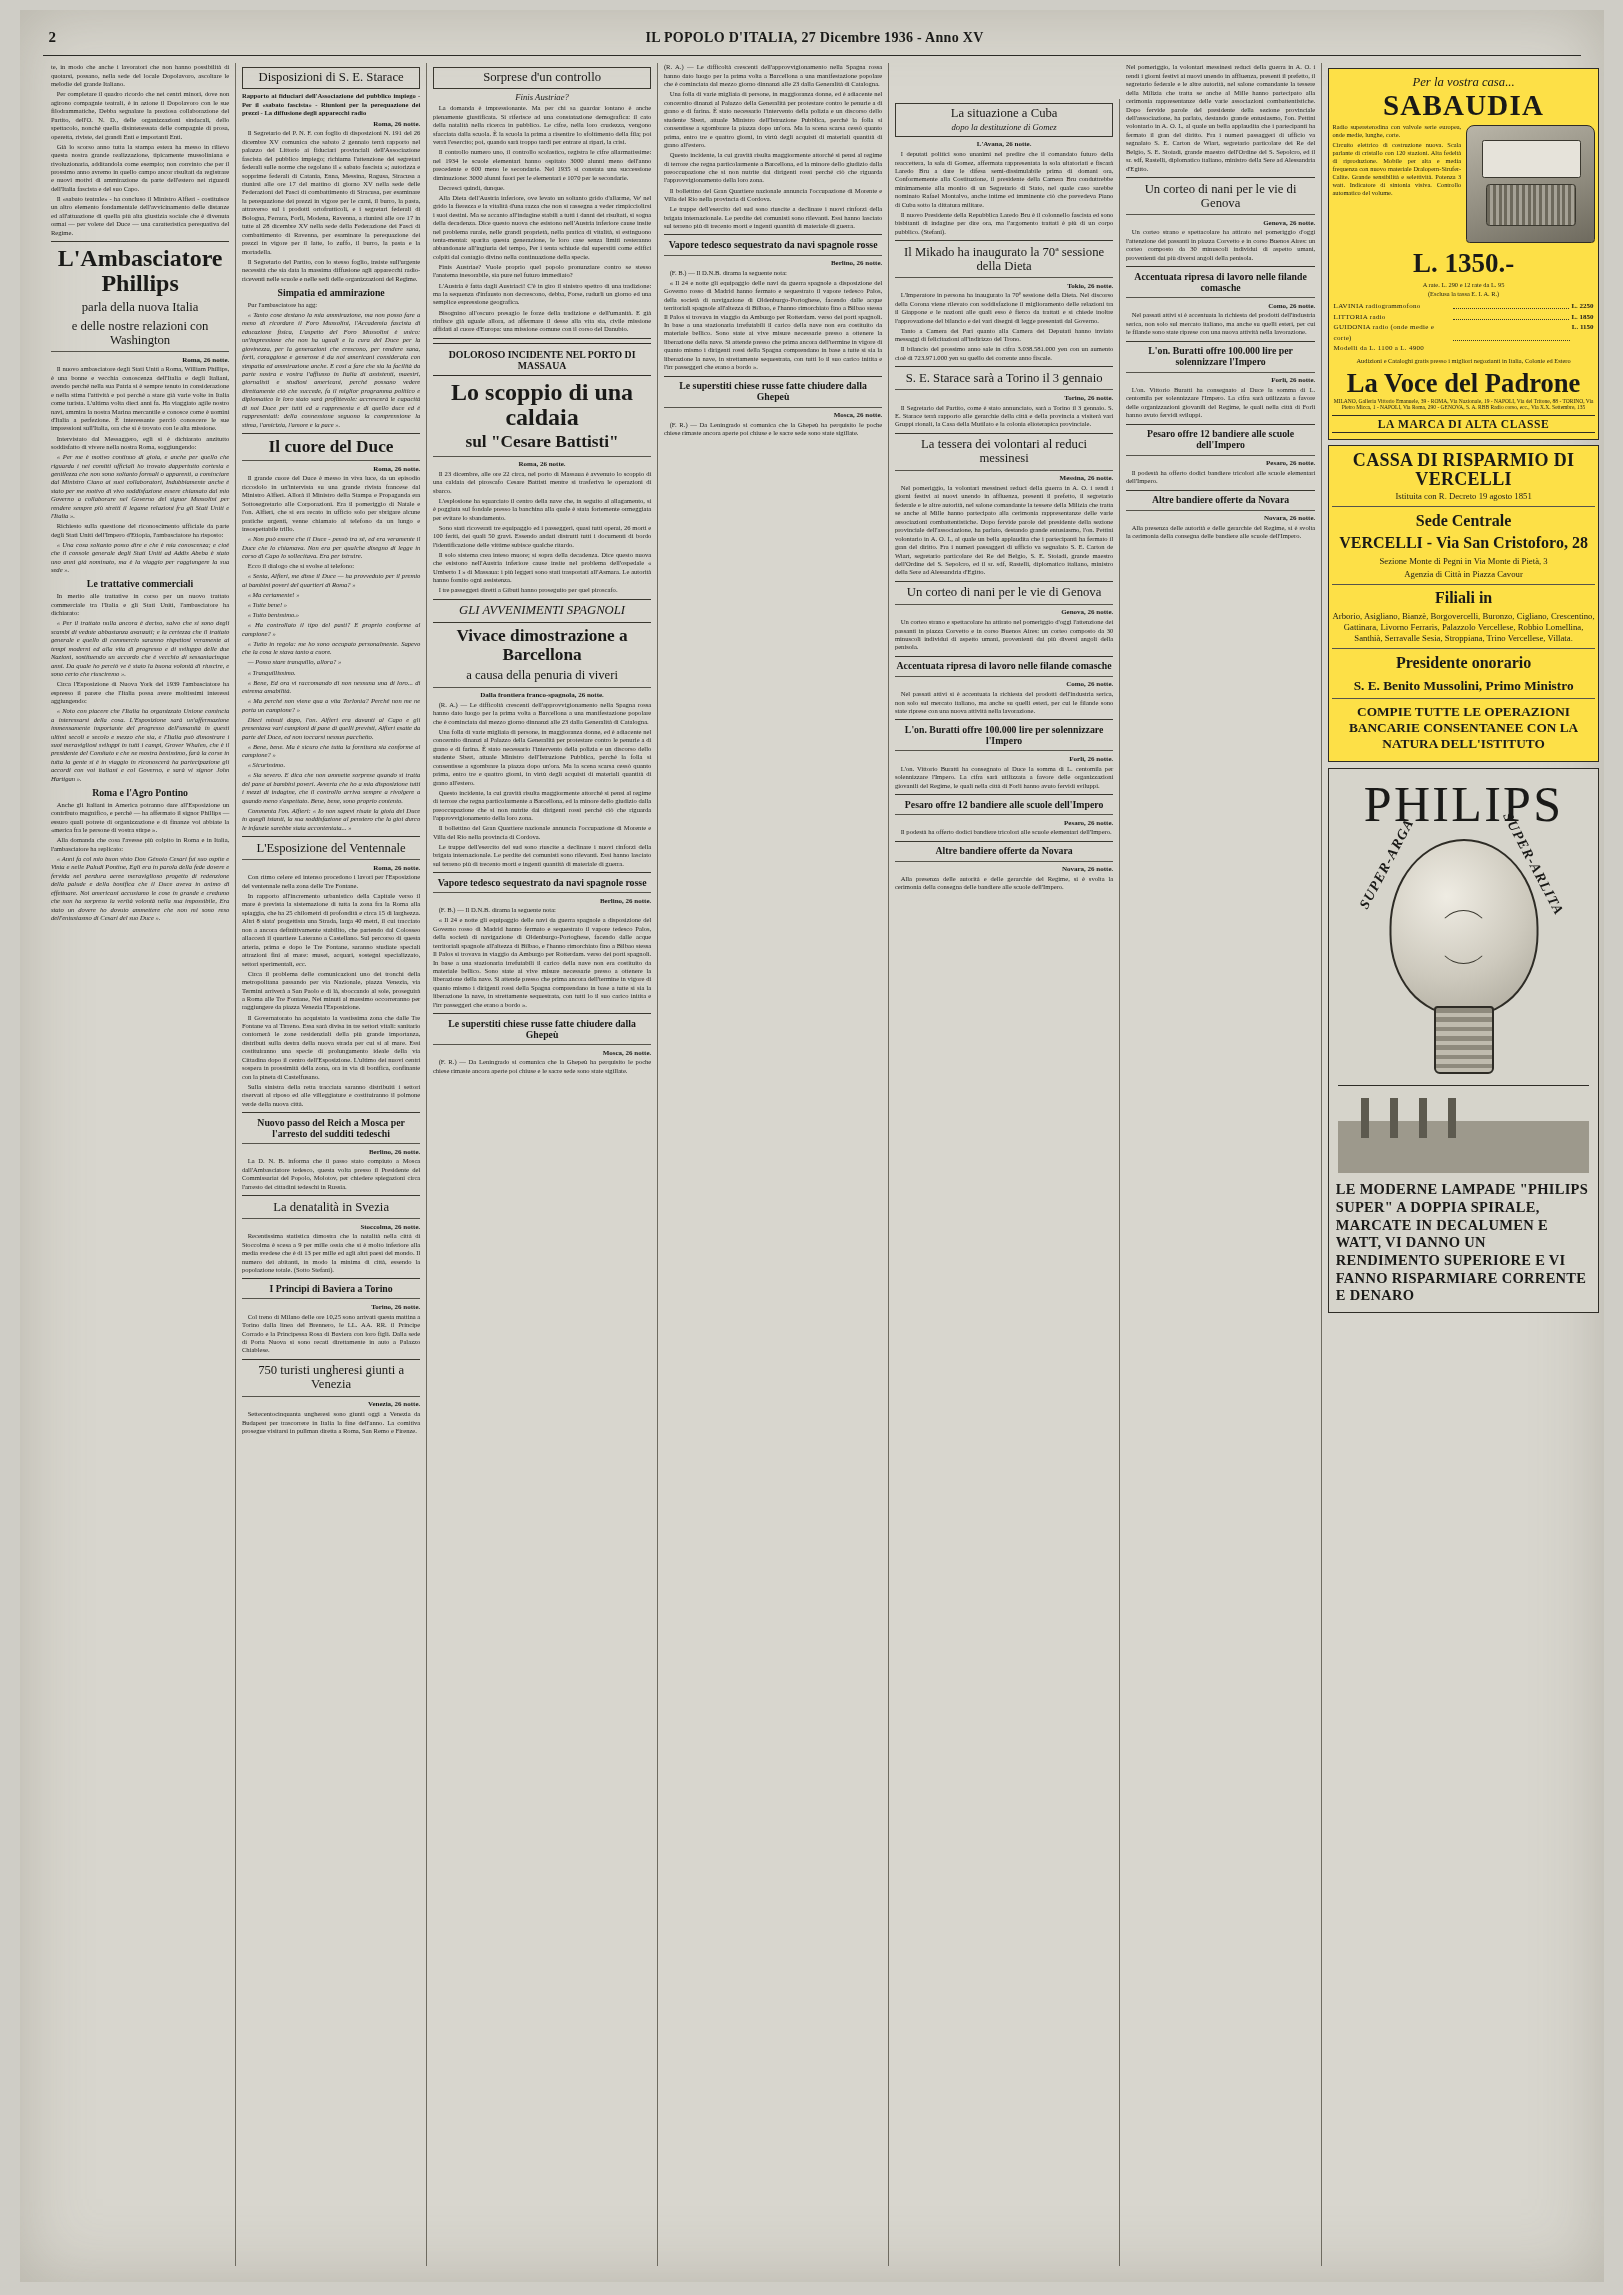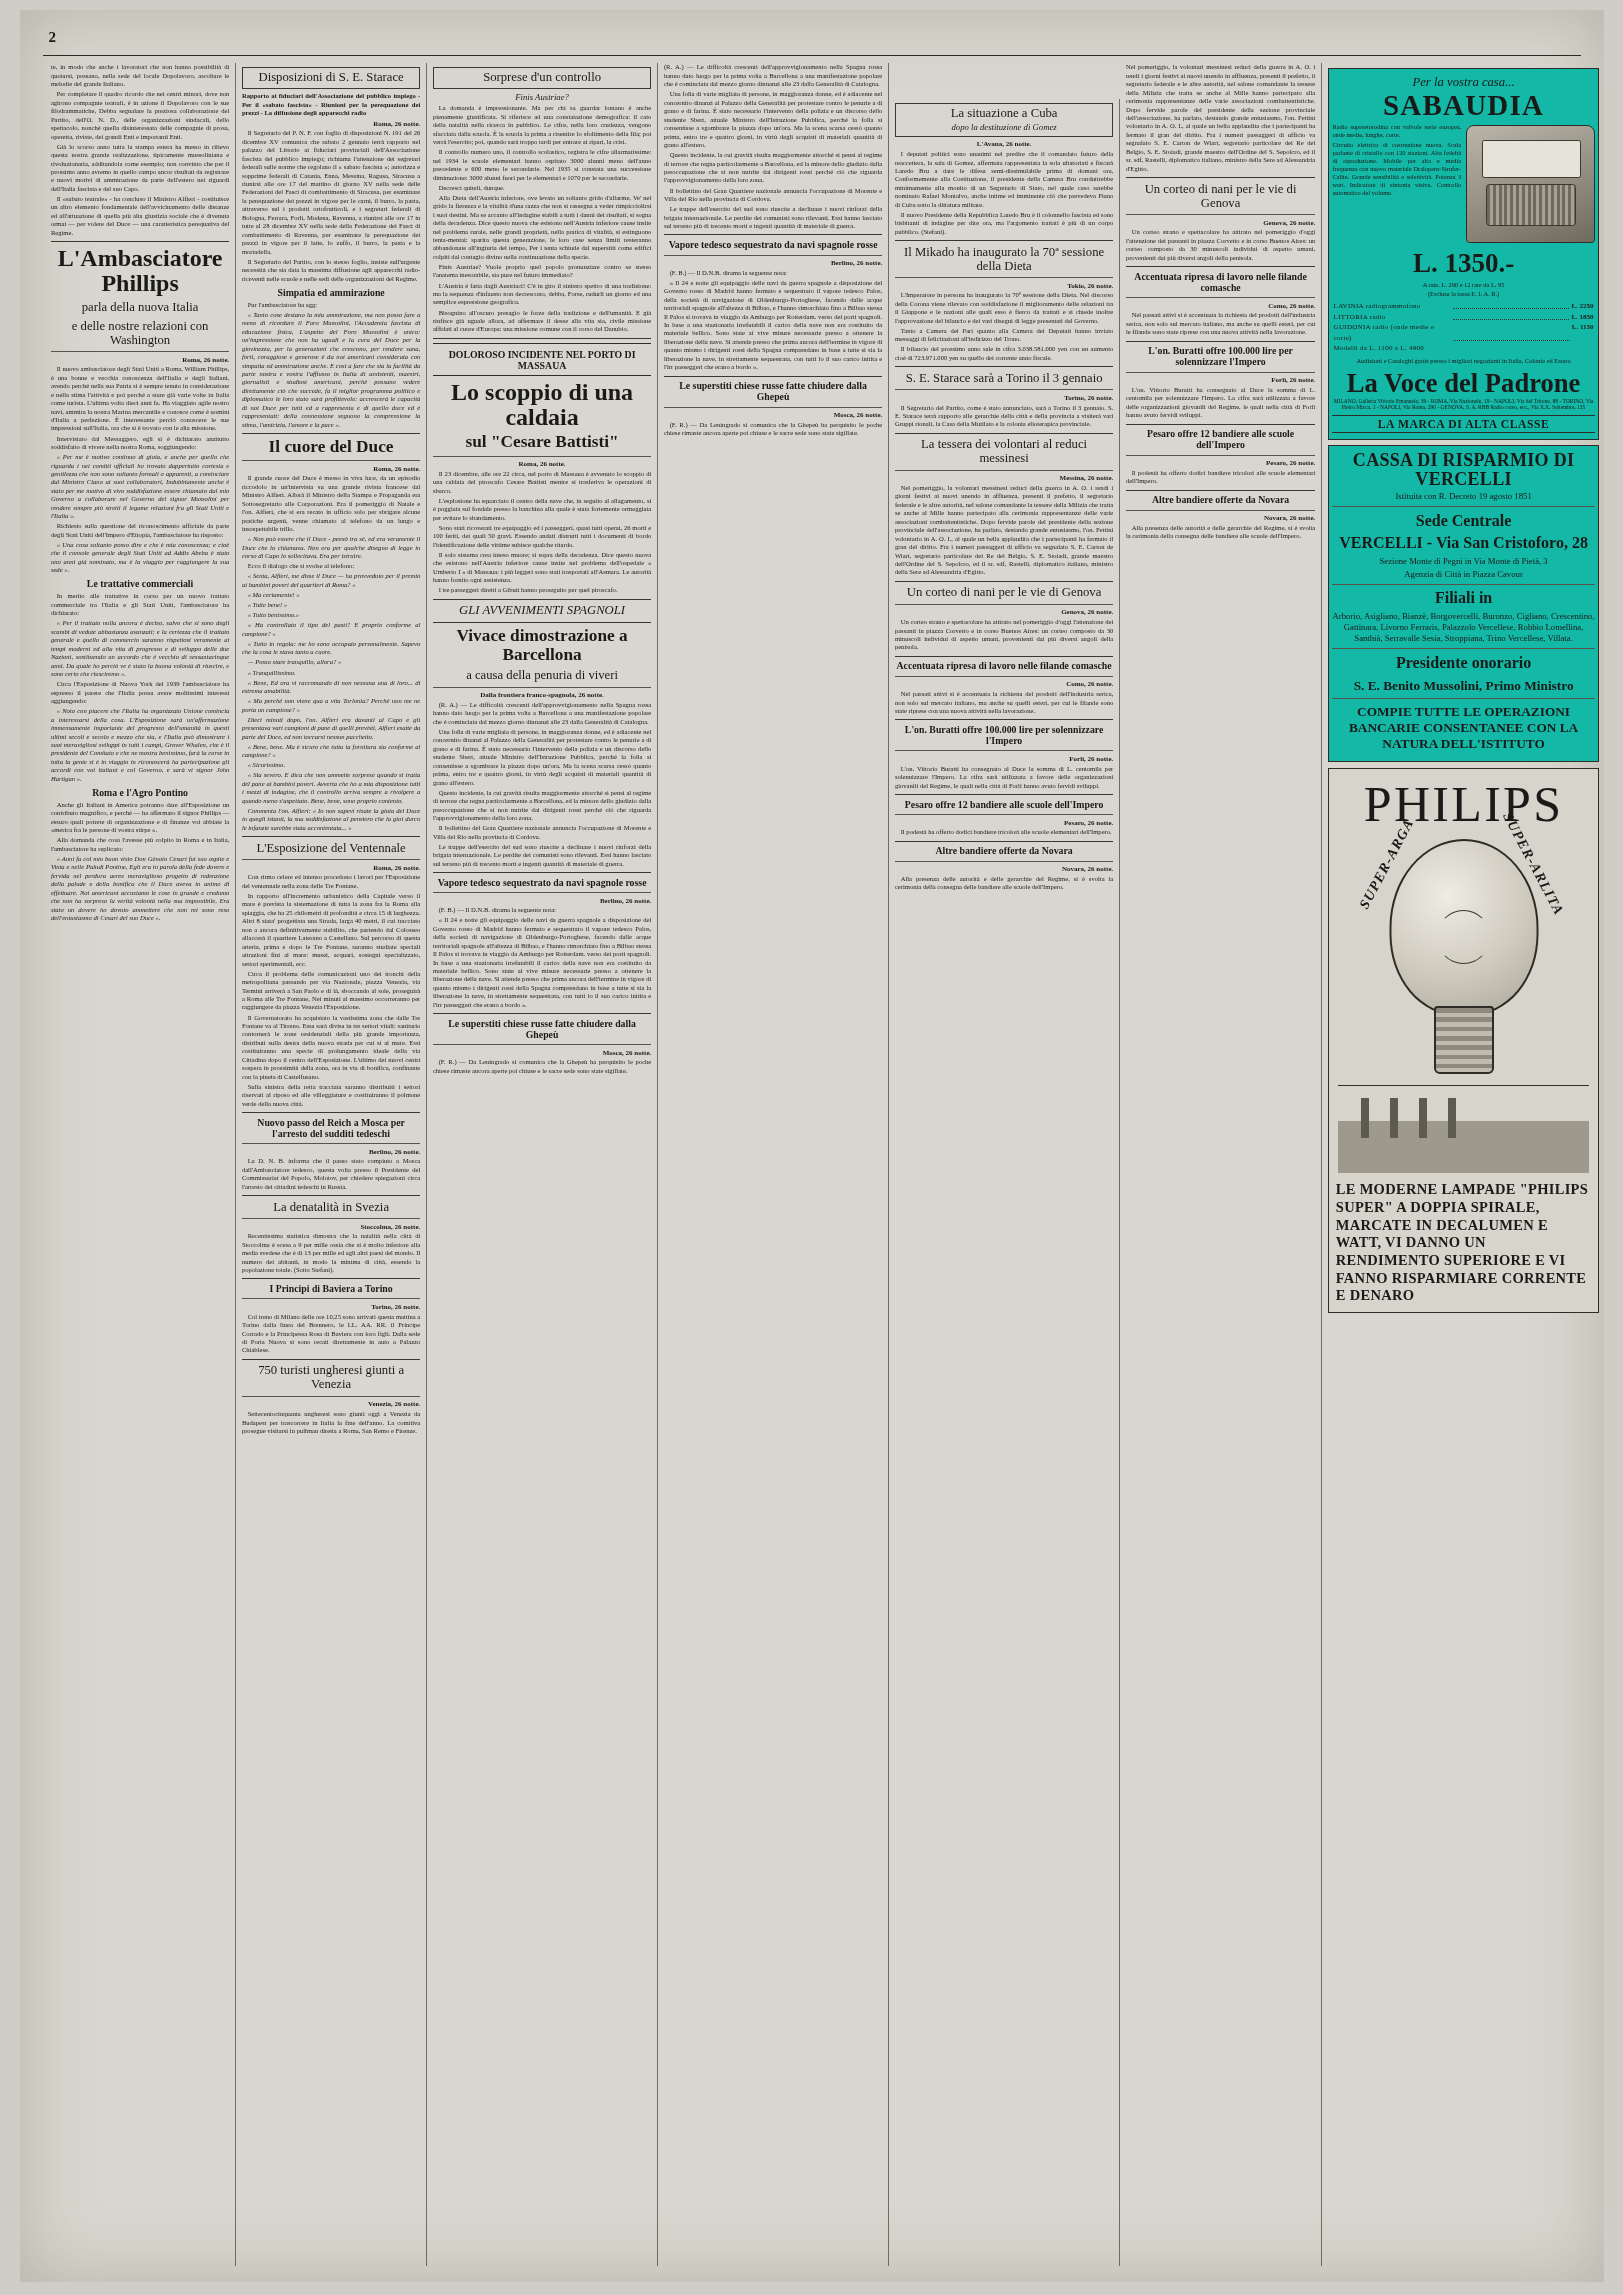--- a/index.html
+++ b/index.html
@@ -151,21 +151,21 @@
     text-align: center;
     margin: 2.3px 0 1.7px;
   }
   .italic { font-style: italic; }
 
   
   .ad {
     border: 1.2px solid #2e2c26;
     margin: 4.6px 0;
     padding: 3.5px 3.5px 4.6px;
-    background: #14b8a6;
+    background: #fde047;
   }
   .ad-title {
     text-align: center;
     font-size: 29px;
     font-weight: bold;
     letter-spacing: 1.2px;
     line-height: 1;
     margin: 1.2px 0 2.3px;
   }
   .ad-price {
@@ -341,20 +341,21 @@
   .bold { font-weight: bold; }
 </style>
 </head>
 <body>
 
 <div class="page">
   <div class="paper">
 
     <div class="masthead">
       <div class="folio">2</div>
+      <div class="masthead-title">IL POPOLO D'ITALIA, 27 Dicembre 1936 - Anno XV</div>
       <div class="masthead-spacer"></div>
     </div>
 
     <div class="grid">
 
       <div class="col c1">
         <p class="body lead">te, in modo che anche i lavoratori che non hanno possibilità di quotarsi, possano, nella sede del locale Dopolavoro, ascoltare le melodie del grande Italiano.</p>
         <p class="body">Per completare il quadro ricordo che nei centri minori, dove non agirono compagnie teatrali, è in azione il Dopolavoro con le sue filodrammatiche, Debba segnalare la preziosa collaborazione del Partito, dell'O. N. D., delle organizzazioni sindacali, dello spettacolo, nonché quella disinteressata delle compagnie di prosa, operetta, riviste, dei grandi Enti e importanti Enti.</p>
         <p class="body">Già lo scorso anno tutta la stampa estera ha messo in rilievo questa nostra grande realizzazione, tipicamente mussoliniana e rivoluzionaria, additandola come esempio; non convinto che per il prossimo anno avremo in quello campo ancor risultati da registrare e nuovi motivi di ammirazione da parte dell'estero nei riguardi dell'Italia fascista e del suo Capo.</p>
         <p class="body">Il «sabato teatrale» - ha concluso il Ministro Alfieri - costituisce un altro elemento fondamentale dell'avvicinamento delle distanze ed all'attuazione di quella più alta giustizia sociale che è divenuta ormai — per volere del Duce — una caratteristica perequativa del Regime.</p>

